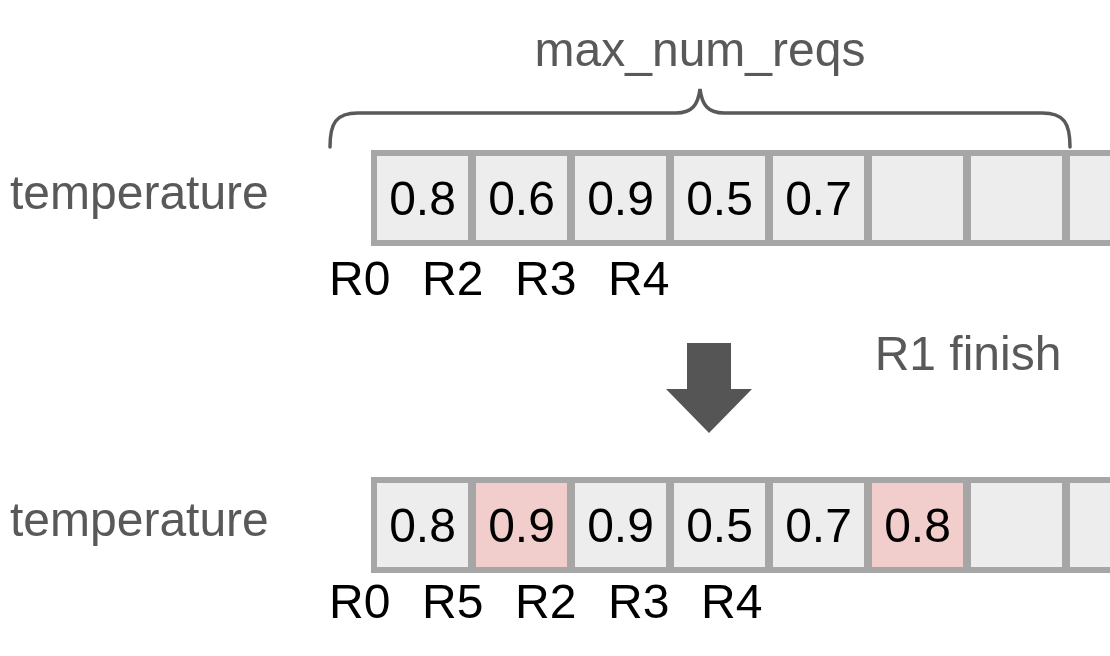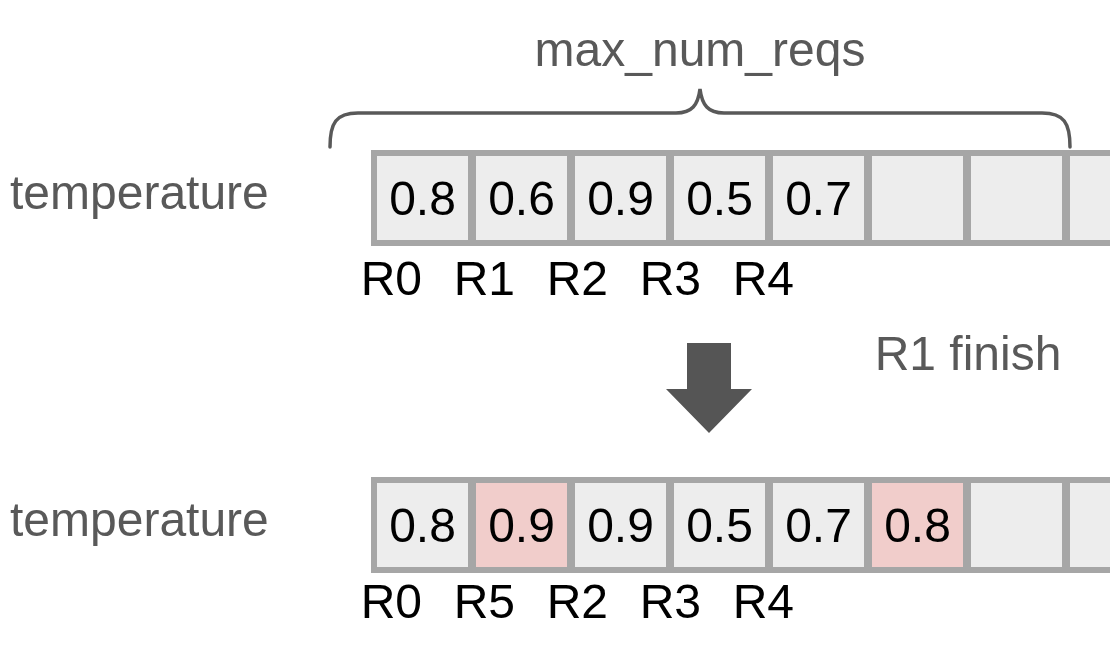--- a/index.html
+++ b/index.html
@@ -54,21 +54,21 @@
     color: var(--value-text, #000000);
   }
   .cell[data-state="highlighted"] { background: var(--cell-highlight-bg, #f1cdcb); }
   .labels {
     position: absolute;
     left: 329px;
     display: grid;
     grid-template-columns: repeat(8, 93px);
     font-size: 48px; line-height: 50px;
     color: var(--value-text, #000000);
-    text-align: right;
+    text-align: left;
     white-space: nowrap;
   }
   .labels.row1labels { top: 254px; }
   .labels.row2labels { top: 577px; }
   .arrow {
     position: absolute;
     left: 666px; top: 343px;
     width: 86px; height: 90px;
     color: var(--arrow-fill, #555555);
   }
@@ -100,21 +100,20 @@
     <div class="cell" data-state="normal">0.9</div>
     <div class="cell" data-state="normal">0.5</div>
     <div class="cell" data-state="normal">0.7</div>
     <div class="cell" data-state="normal"></div>
     <div class="cell" data-state="normal"></div>
     <div class="cell" data-state="normal"></div>
   </div>
 
   <div class="labels row1labels">
     <div>R0</div>
-    <div>R1</div>
     <div>R2</div>
     <div>R3</div>
     <div>R4</div>
     <div></div>
     <div></div>
     <div></div>
   </div>
 
   <svg class="arrow" viewBox="0 0 86 90">
     <polygon points="21,0 65,0 65,46 86,46 43,90 0,46 21,46" fill="currentColor"></polygon>

